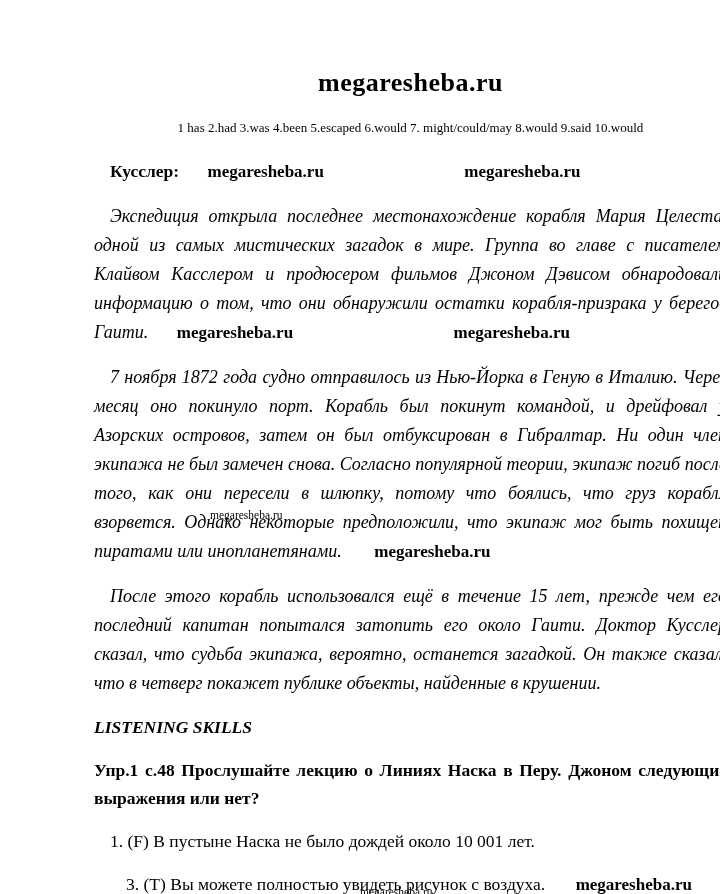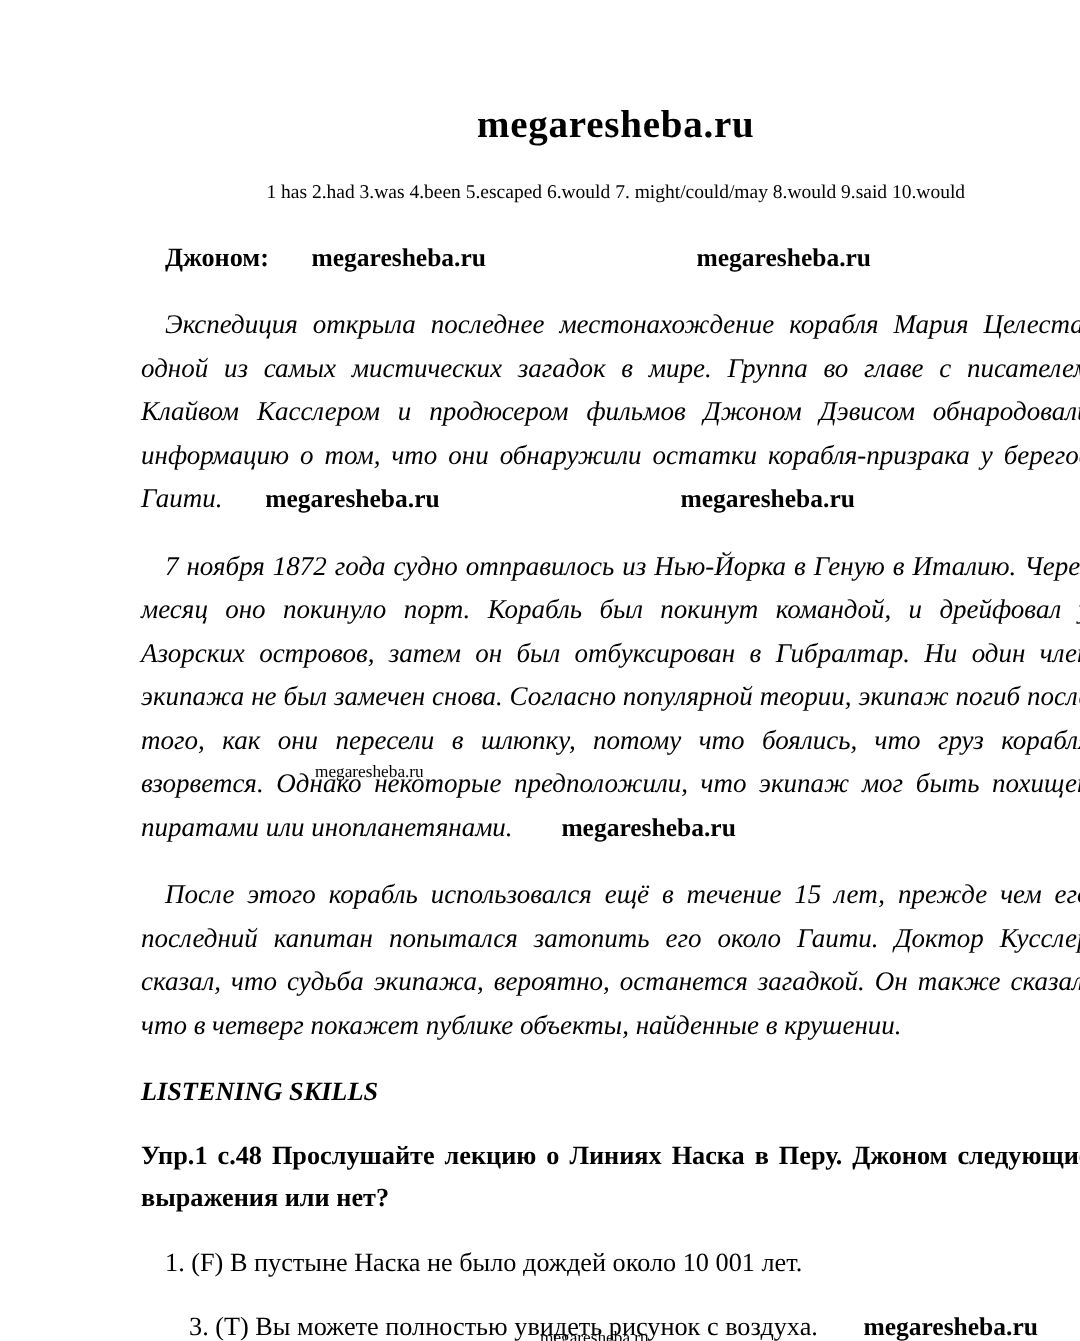--- a/index.html
+++ b/index.html
@@ -106,21 +106,21 @@
 <body>
 
 <div class="page">
 
   <div class="site-header">megaresheba.ru</div>
 
 
   <p class="answers">1 has 2.had 3.was 4.been 5.escaped 6.would 7. might/could/may 8.would 9.said 10.would</p>
 
   <p class="trans-line">
-    <span class="b">Джоном:</span>
+    <span class="b">Кусслер:</span>
     <span class="wm ml8">megaresheba.ru</span>
     <span class="wm ml120">megaresheba.ru</span>
   </p>
 
   <p class="it justify para">
     <span>Экспедиция открыла последнее местонахождение корабля Мария Целеста, одной из самых мистических загадок в мире. Группа во главе с писателем Клайвом Касслером и продюсером фильмов Джоном Дэвисом обнародовали информацию о том, что они обнаружили остатки корабля-призрака у берегов Гаити.</span>
     <span class="wm ml8">megaresheba.ru</span>
     <span class="wm ml140">megaresheba.ru</span>
   </p>
 

